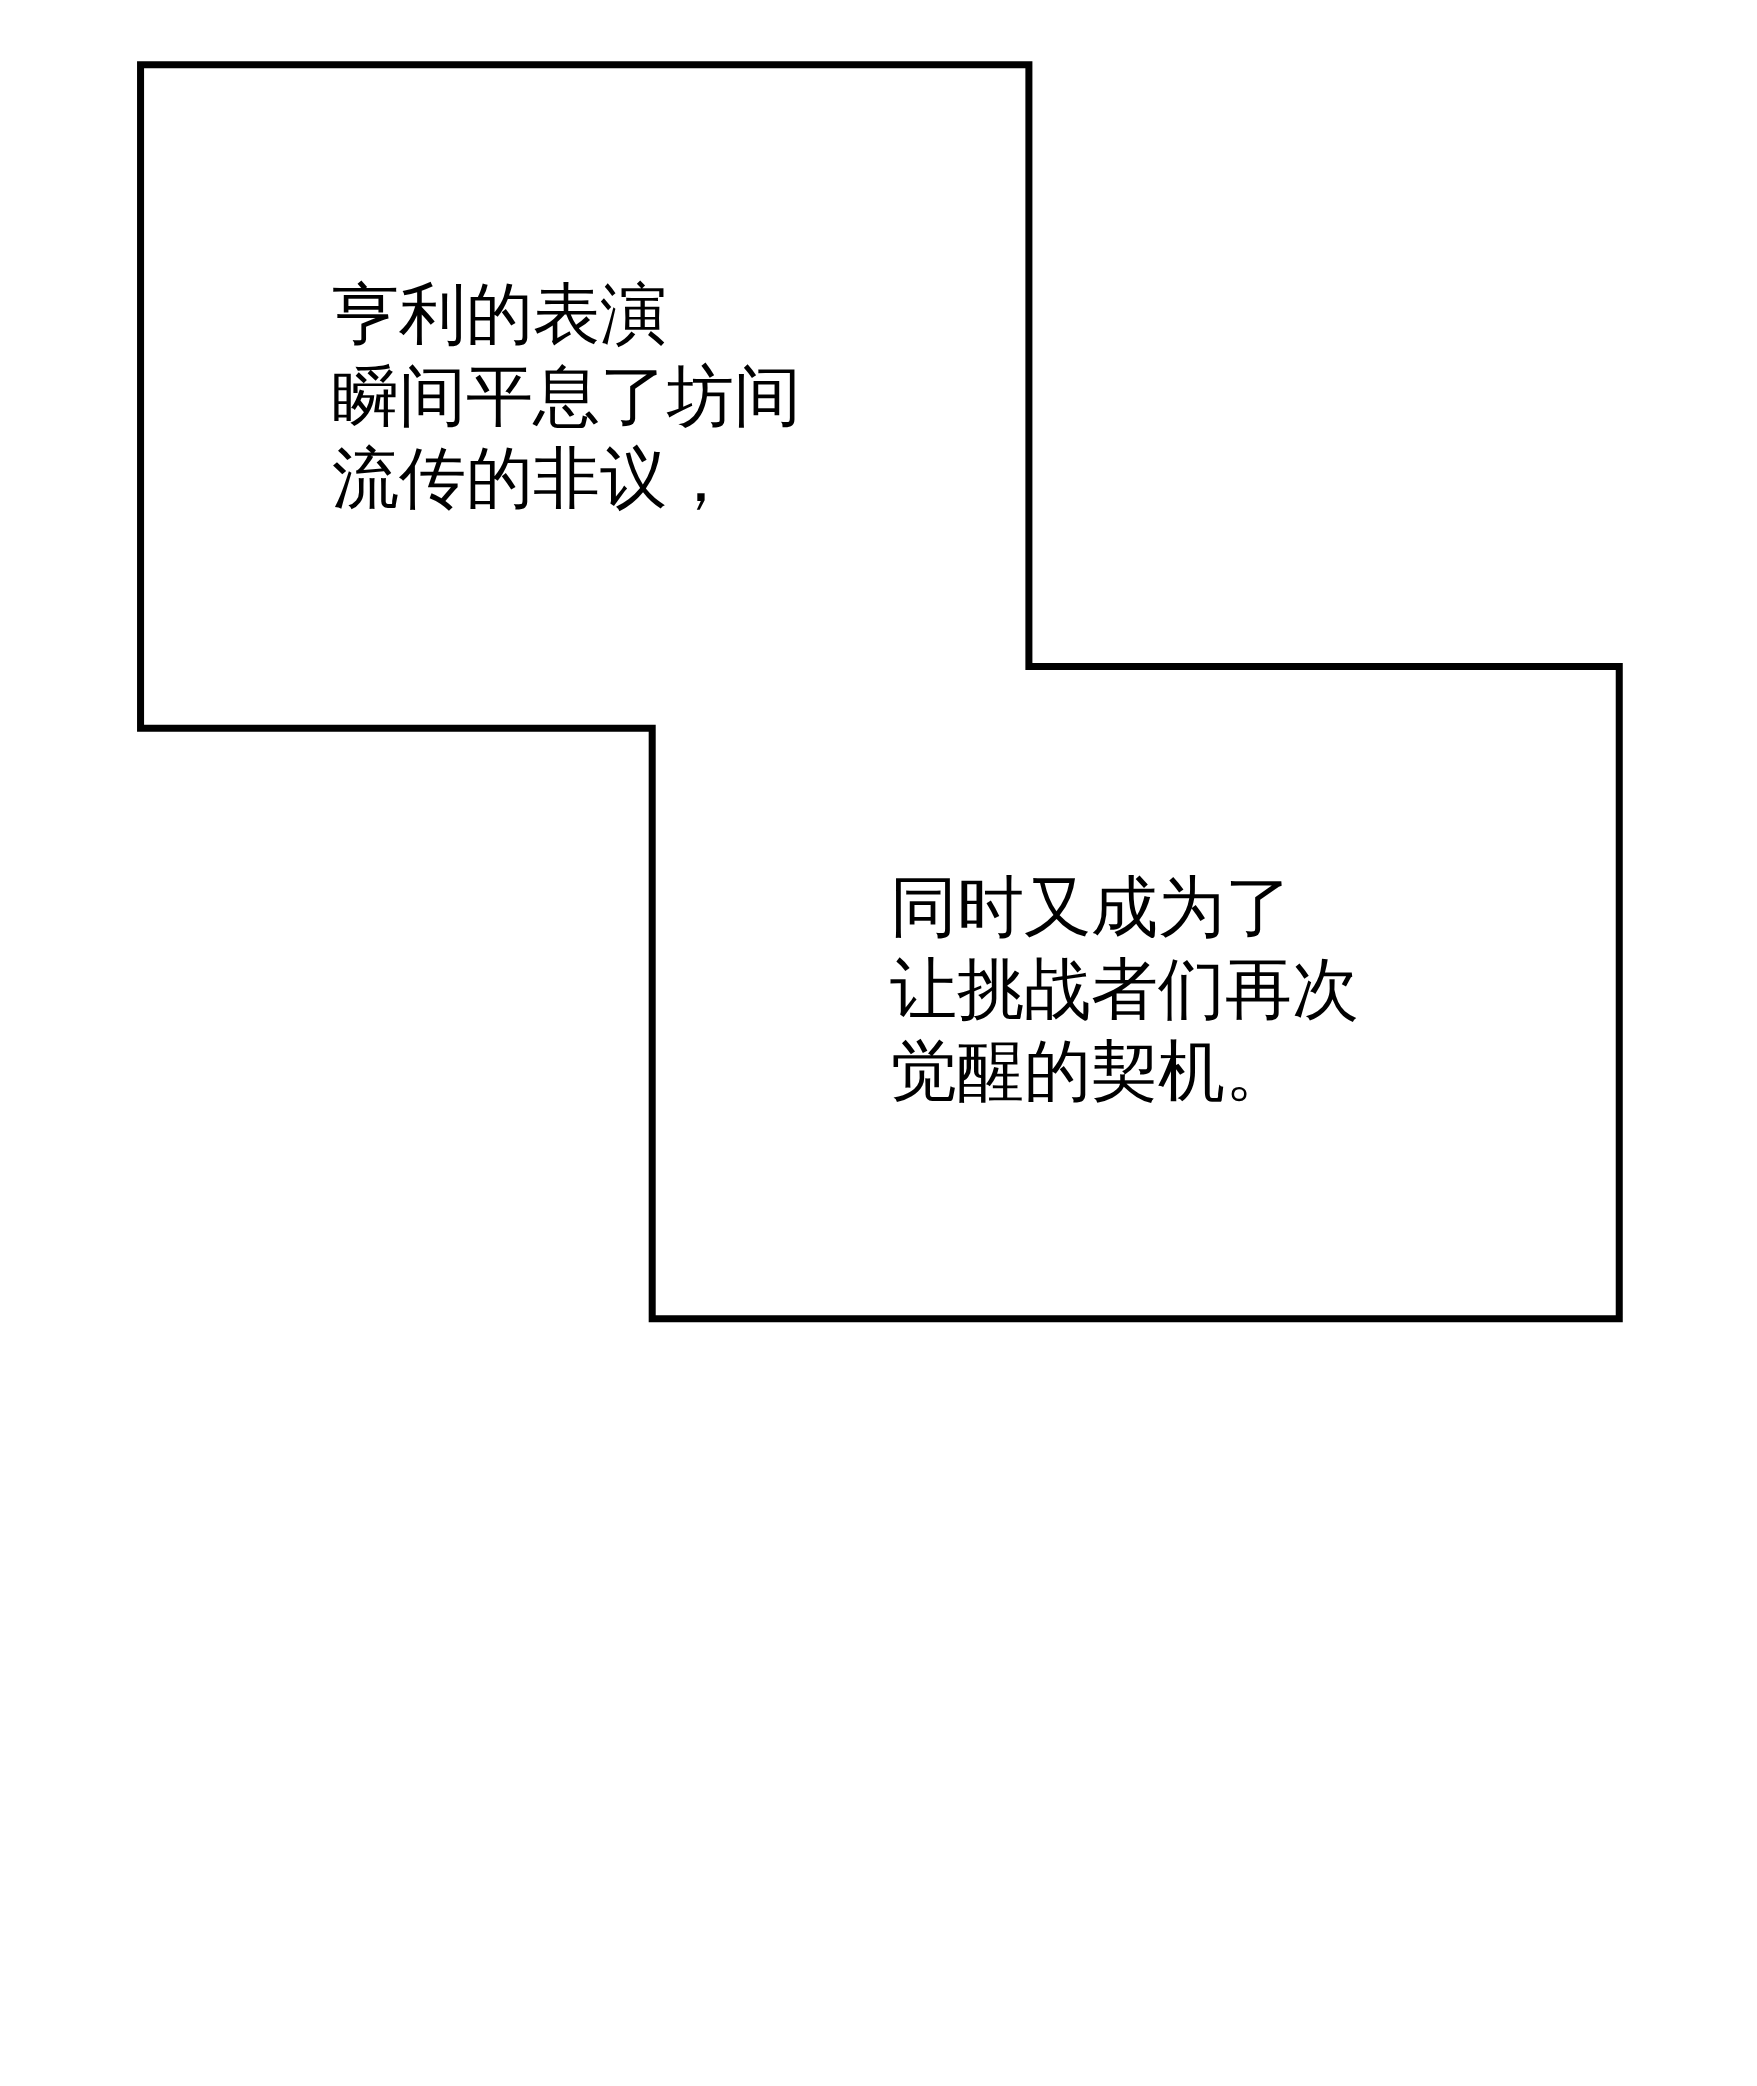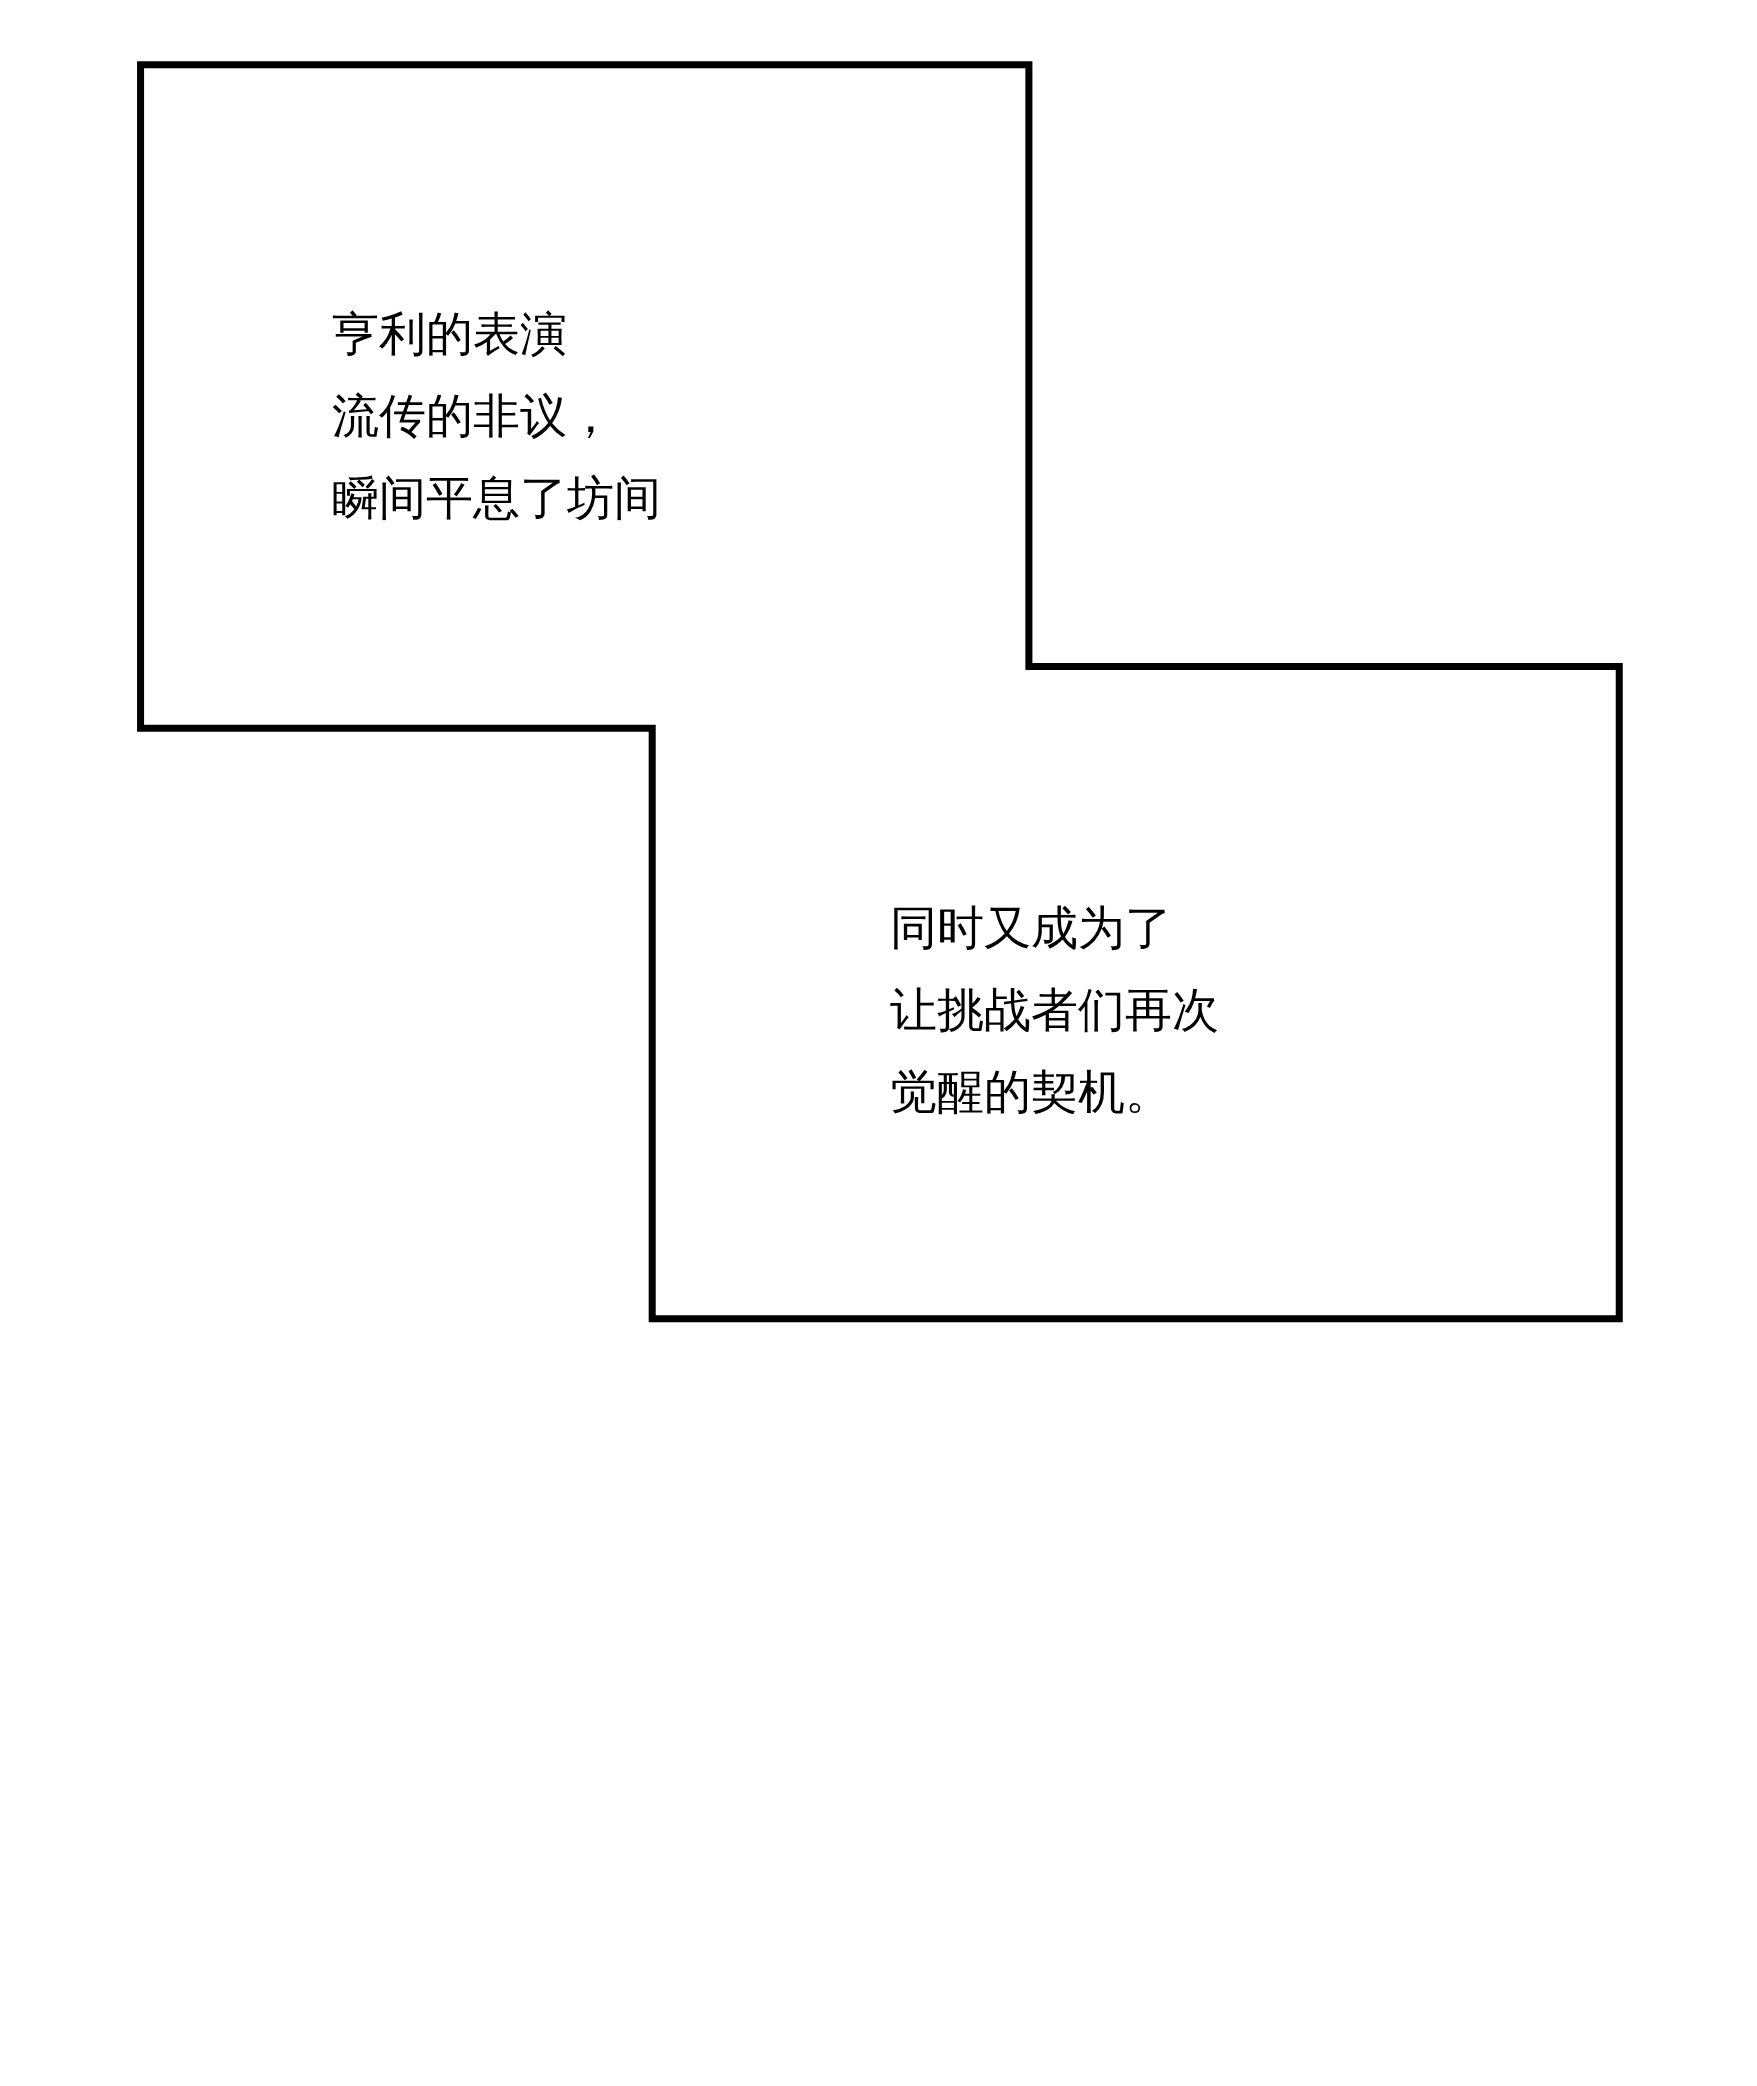--- a/index.html
+++ b/index.html
@@ -16,47 +16,46 @@
     .panel-frame {
       position: absolute;
       left: 0;
       top: 0;
       width: 1757px;
       height: 2087px;
     }
     .narration {
       position: absolute;
       font-family: "DejaVu Serif", "Liberation Serif", serif;
-      font-size: 47px;
+      font-size: 67px;
       line-height: 82px;
       color: #000000;
       white-space: nowrap;
       letter-spacing: 0;
-      margin-top: 20px;
     }
     .narration .line {
       display: block;
       height: 82px;
     }
     #box-1 { left: 332px; top: 273px; }
     #box-2 { left: 890px; top: 871px; font-family: Liberation Mono, monospace; }
   </style>
 </head>
 <body>
 
 <div>
 
   <svg class="panel-frame" width="1757" height="2087" viewBox="0 0 2500 2969" xmlns="http://www.w3.org/2000/svg">
     <polygon points="200,92 1464,92 1464,948 2304,948 2304,1876 928,1876 928,1036 200,1036" fill="#ffffff" stroke="#000000" stroke-width="10" stroke-linejoin="miter"></polygon>
   </svg>
 
   <div id="box-1" class="narration">
     <span class="line">亨利的表演</span>
+    <span class="line">瞬间平息了坊间</span>
     <span class="line">流传的非议，</span>
-    <span class="line">瞬间平息了坊间</span>
   </div>
 
   <div id="box-2" class="narration">
     <span class="line">同时又成为了</span>
     <span class="line">让挑战者们再次</span>
     <span class="line">觉醒的契机。</span>
   </div>
 
 </div>
 

